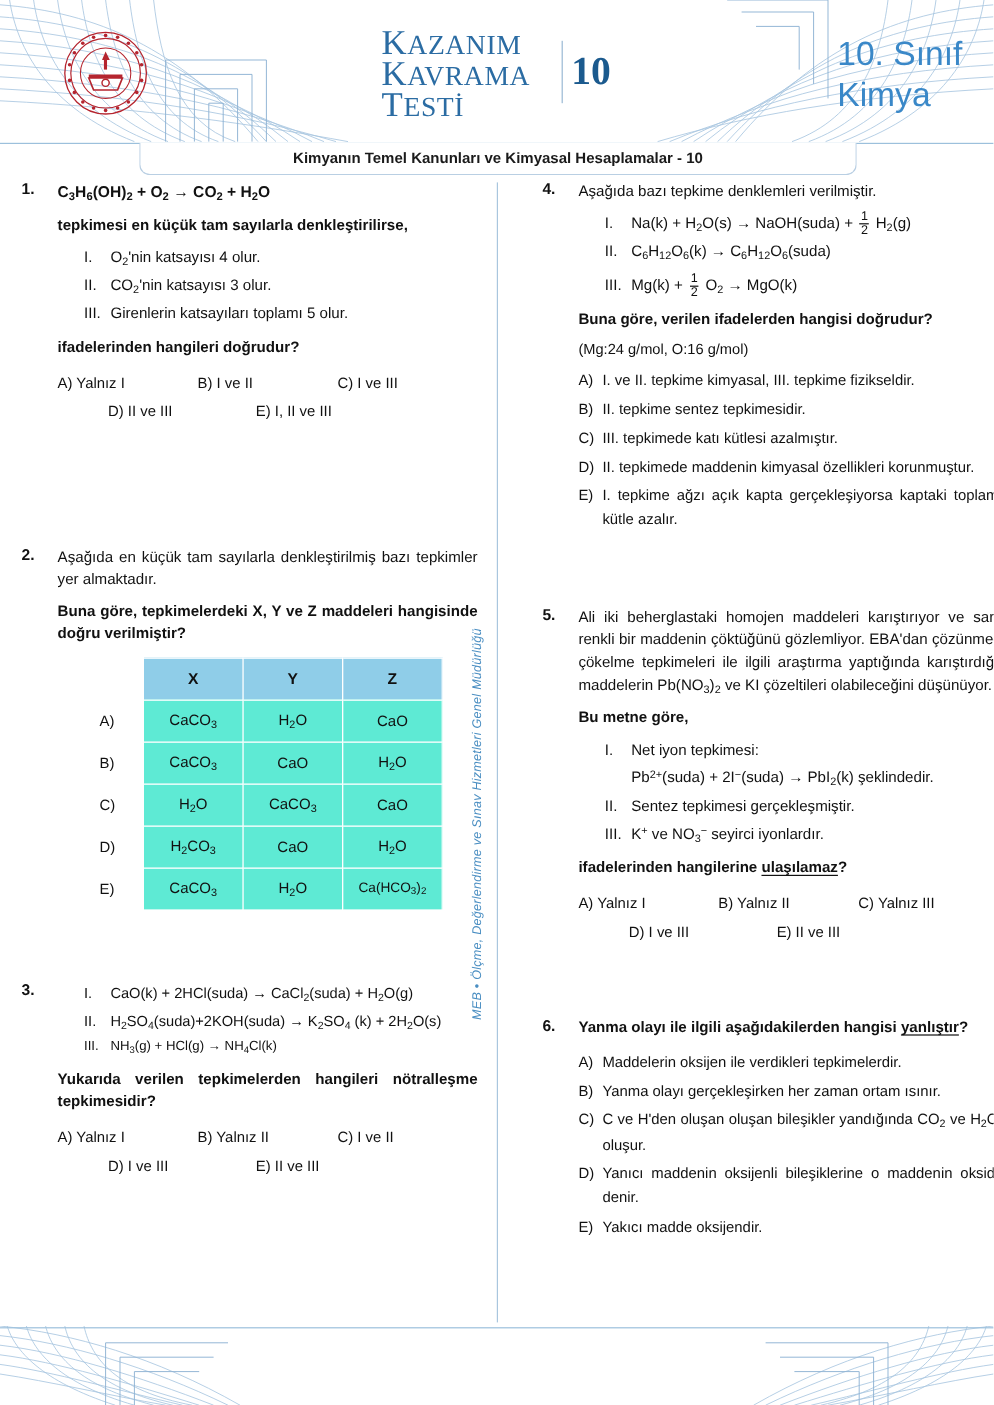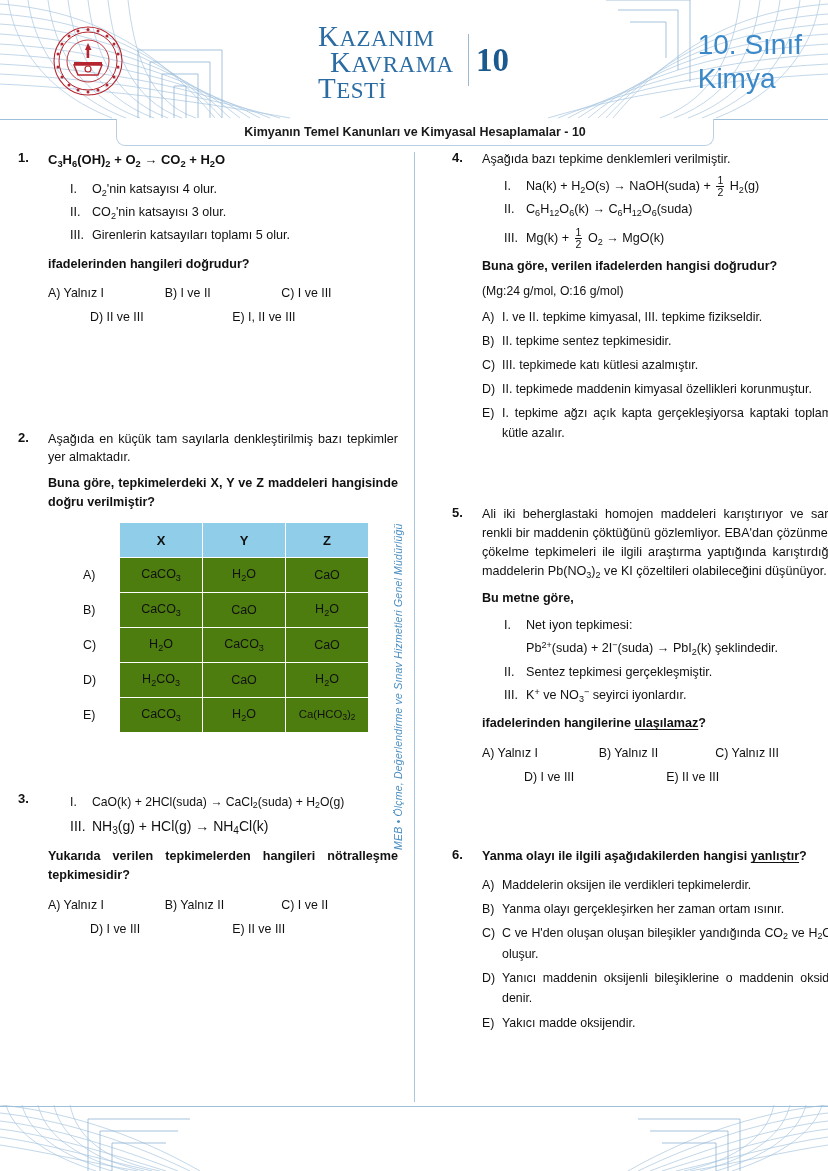--- a/index.html
+++ b/index.html
@@ -18,21 +18,21 @@
   .header{position:absolute;left:0;top:0;width:828px;height:120px;}
   .emblem{position:absolute;left:52px;top:25px;width:72px;height:72px;}
   .brand{position:absolute;left:318px;top:22px;width:200px;height:82px;}
   .brand .k1,.brand .k2,.brand .k3{
     font-family:"Liberation Serif", serif;
     color:#2b6ca3;letter-spacing:.5px;line-height:1;
     position:absolute;font-weight:400;
   }
   .brand .cap{font-size:29px;}
   .brand .k1{left:0;top:0;font-size:23px;}
-  .brand .k2{left:12px;top:26px;font-size:23px;}
+  .brand .k2{left:0;top:26px;font-size:23px;}
   .brand .k3{left:0;top:52px;font-size:23px;}
   .brand .bignum{
     position:absolute;left:158px;top:20px;
     font-family:"Liberation Serif", serif;font-weight:bold;
     font-size:33px;color:#1b5a8e;
   }
   .brand .divline{position:absolute;left:150px;top:12px;width:1px;height:52px;background:#9ab8d4;}
   .grade{
     position:absolute;right:26px;top:28px;text-align:left;
     font-size:28px;color:#3a88c8;line-height:1.22;font-weight:400;
@@ -78,34 +78,34 @@
   .ask{font-size:12.6px;font-weight:bold;line-height:1.5;margin-top:7px;text-align:justify;}
   .note{font-size:12.2px;margin-top:8px;}
   sub{font-size:.72em;vertical-align:-0.28em;}
   sup{font-size:.72em;vertical-align:0.42em;}
   u{text-decoration:underline;text-underline-offset:2px;}
 
   
   .opts{margin-top:9px;}
   .optrow{display:flex;font-size:12.4px;line-height:1.9;}
   .optrow.r1 .o{width:33.33%;}
-  .optrow.r2{padding-left:12%;gap:19px;}
+  .optrow.r2{padding-left:12%;}
   .optrow.r2 .o{width:40%;}
   .optlist .ol{font-size:12.4px;line-height:1.62;display:flex;margin-top:4px;text-align:justify;}
   .optlist .ol .lab{flex:0 0 20px;}
   .optlist .ol .txt{flex:1;text-align:justify;}
 
   
   .tbl{margin:10px 0 0 34px;border-collapse:collapse;}
   .tbl td,.tbl th{
     width:80px;height:32px;text-align:center;vertical-align:middle;
     font-size:12.5px;border:1px solid #ffffff;
   }
   .tbl th{background:#8fcde8;font-weight:bold;font-size:13px;color:#111;}
-  .tbl td.cell{background:#4d7c0f;}
+  .tbl td.cell{background:#5eead4;}
   .tbl td.rowlab{
     background:transparent;border:none;width:32px;text-align:left;
     font-size:12.4px;padding-right:4px;
   }
   .frac{display:inline-block;vertical-align:middle;text-align:center;font-size:10.5px;line-height:1.05;margin:0 2px;}
   .frac .n{display:block;border-bottom:1px solid #111;padding:0 1px;}
   .frac .d{display:block;padding:0 1px;}
 </style>
 </head>
 <body>
@@ -270,20 +270,21 @@
 
   <div class="cols">
   <div class="col left">
 
     <div class="q" style="margin-bottom:26px;">
       <div class="qnum">1.</div>
       <div class="qbody">
         <div class="eq">
           C<sub>3</sub>H<sub>6</sub>(OH)<sub>2</sub> + O<sub>2</sub> → CO<sub>2</sub> + H<sub>2</sub>O
         </div>
+        <div class="stem b" style="margin-top:7px;">tepkimesi en küçük tam sayılarla denkleştirilirse,</div>
         <div class="romans">
           <div class="roman"><span class="rl">I.</span>O<sub>2</sub>'nin katsayısı 4 olur.</div>
           <div class="roman"><span class="rl">II.</span>CO<sub>2</sub>'nin katsayısı 3 olur.</div>
           <div class="roman"><span class="rl">III.</span>Girenlerin katsayıları toplamı 5 olur.</div>
         </div>
         <div class="ask">ifadelerinden hangileri doğrudur?</div>
         <div class="opts">
           <div class="optrow r1">
             <div class="o">A) Yalnız I</div>
             <div class="o">B) I ve II</div>
@@ -344,21 +345,22 @@
         </tbody>
             </table>
       </div>
     </div>
 
     <div class="q" style="margin-top:58px;">
       <div class="qnum">3.</div>
       <div class="qbody">
         <div class="romans" style="margin-top:0;margin-left:22px;">
           <div class="roman" style="font-size:12.2px;"><span class="rl">I.</span>CaO(k) + 2HCl(suda) → CaCl<sub>2</sub>(suda) + H<sub>2</sub>O(g)</div>
-          <div class="roman" style="font-size:14px;"><span class="rl">III.</span>NH<sub>3</sub>(g) + HCl(g) → NH<sub>4</sub>Cl(k)</div>
+          <div class="roman" style="font-size:12.2px;"><span class="rl">II.</span>H<sub>2</sub>SO<sub>4</sub>(suda)+2KOH(suda) → K<sub>2</sub>SO<sub>4</sub> (k) + 2H<sub>2</sub>O(s)</div>
+          <div class="roman" style="font-size:11px;"><span class="rl">III.</span>NH<sub>3</sub>(g) + HCl(g) → NH<sub>4</sub>Cl(k)</div>
         </div>
         <div class="ask">Yukarıda verilen tepkimelerden hangileri nötralleşme tepkimesidir?</div>
         <div class="opts">
           <div class="optrow r1">
             <div class="o">A) Yalnız I</div>
             <div class="o">B) Yalnız II</div>
             <div class="o">C) I ve II</div>
           </div>
           <div class="optrow r2">
             <div class="o">D) I ve III</div>

